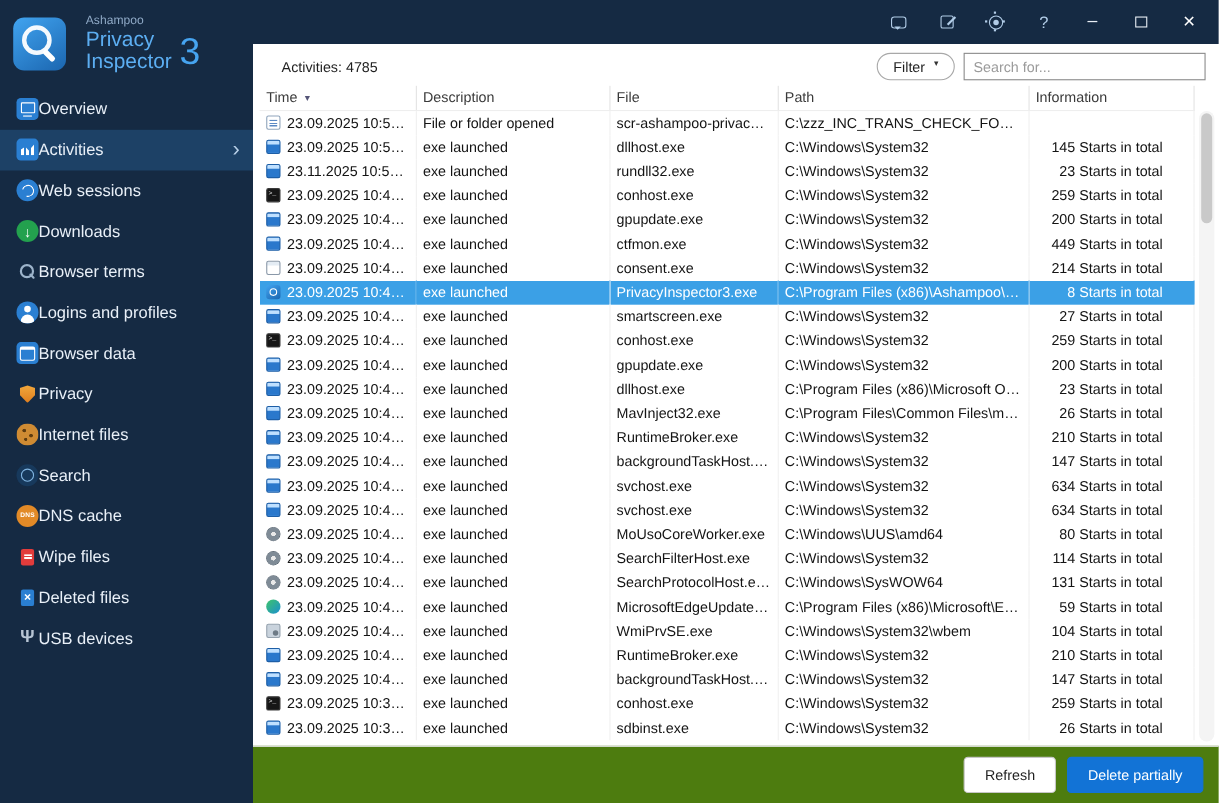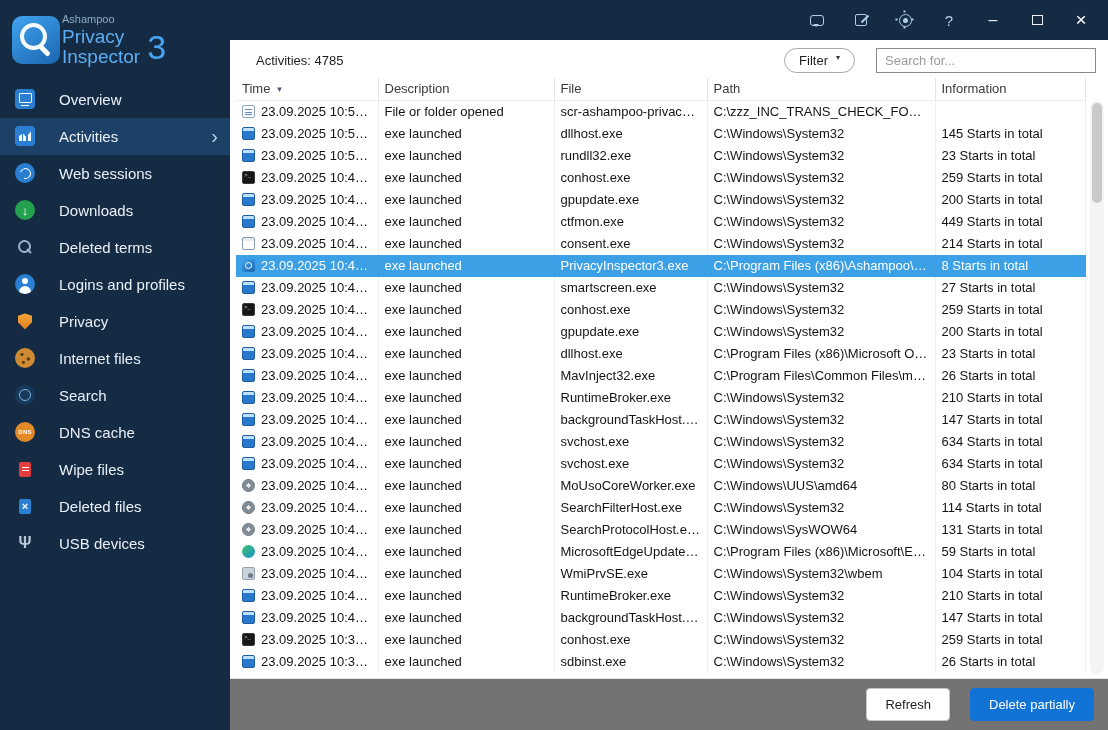--- a/index.html
+++ b/index.html
@@ -3,31 +3,31 @@
 <meta charset="utf-8">
 <style>
   * { box-sizing: border-box; margin: 0; padding: 0; }
   html,body { width:1108px; height:730px; overflow:hidden; }
   body { font-family:"Liberation Sans", sans-serif; background:#fff; }
 
   .app { display:flex; width:1108px; height:730px; }
 
   
   .sidebar { width:230px; flex:none; background:#152a43; color:#e9f0f8; display:flex; flex-direction:column; }
-  .logo { display:flex; align-items:center; gap:2px; padding:13px 8px 14px 12px; }
+  .logo { display:flex; align-items:center; gap:18px; padding:13px 8px 14px 12px; }
   .logo-icon { width:48px; height:48px; border-radius:10px; background:linear-gradient(145deg,#41a4f0,#1b66b0); position:relative; flex:none; }
   .logo-icon::before { content:""; position:absolute; width:19px; height:19px; border:4.5px solid rgba(255,255,255,.95); border-radius:50%; left:8px; top:7px; }
   .logo-icon::after { content:""; position:absolute; width:13px; height:5px; background:#fff; border-radius:2px; transform:rotate(45deg); left:26px; top:32px; }
   .logo-brand { font-size:11px; color:#8fa9c6; margin-bottom:2px; }
   .logo-main { display:flex; align-items:center; gap:7px; }
   .logo-title { font-size:19px; line-height:1.05; color:#5caef2; }
   .logo-version { font-size:34px; color:#46a4f0; line-height:1; }
 
   .menu { flex:1; display:flex; flex-direction:column; }
-  .sb-item { display:flex; align-items:center; gap:24px; height:37px; padding:0 12px 0 15px; font-size:15px; cursor:default; }
+  .sb-item { display:flex; align-items:center; gap:0; height:37px; padding:0 12px 0 15px; font-size:15px; cursor:default; }
   .sb-item.sel { background:#1d4166; }
   .sb-label { white-space:nowrap; }
   .chev { margin-left:auto; color:#b8d0e8; font-size:20px; line-height:1; }
 
   
   .icn { width:20px; height:20px; border-radius:4px; display:inline-flex; align-items:center; justify-content:center; flex:none; position:relative; }
   .i-overview { background:#2a7fd2; }
   .i-overview::before { content:""; width:11px; height:8px; border:1.5px solid #fff; border-radius:1px; margin-top:-2px; }
   .i-overview::after { content:""; position:absolute; bottom:3px; width:8px; height:1.5px; background:#fff; }
   .i-used-objects { background:#2a7fd2; }
@@ -78,54 +78,54 @@
   .i-note::after { content:""; position:absolute; width:10px; height:2px; background:currentColor; transform:rotate(-45deg); right:-4px; top:3px; }
   .i-gear { width:13px; height:13px; border-radius:50%; border:1.8px solid currentColor; position:relative; }
   .i-gear::before { content:""; position:absolute; inset:3px; border-radius:50%; background:currentColor; }
   .i-gear::after { content:""; position:absolute; left:3.5px; top:3.5px; width:3px; height:3px; box-shadow:0 -8px 0 -0.5px currentColor,0 8px 0 -0.5px currentColor,-8px 0 0 -0.5px currentColor,8px 0 0 -0.5px currentColor; }
   .tb-text { font-size:15px; }
   .tb-min { color:#e9eff6; font-size:16px; }
   .i-max { width:11px; height:10px; border:1.5px solid #e9eff6; }
   .tb-close { color:#fff; font-size:19px; }
 
   .content { flex:1; display:flex; flex-direction:column; min-height:0; background:#fff; }
-  .toolbar { height:36px; flex:none; display:flex; align-items:center; padding:4px 12px 0 26px; gap:21px; }
+  .toolbar { height:36px; flex:none; display:flex; align-items:center; padding:4px 12px 0 26px; gap:8px; }
   .count { font-size:13px; color:#1f1f1f; }
   .spacer { flex:1; }
   .filter-btn { display:flex; align-items:flex-start; gap:8px; border:1px solid #a8a8a8; border-radius:13px; background:#fff; padding:4px 14px; font-size:13px; color:#1f1f1f; cursor:default; }
   .filter-caret { font-size:8px; color:#333; }
   .search-input { width:220px; height:25px; border:1px solid #8a8a8a; font-size:13px; padding:0 8px; font-family:"Liberation Sans", sans-serif; color:#222; }
   .search-input::placeholder { color:#9b9b9b; }
 
   .table-area { flex:1; min-height:0; display:flex; padding:2px 4px 0 6px; }
   table { flex:1; border-collapse:collapse; table-layout:fixed; align-self:flex-start; width:calc(100% - 18px); }
   th { text-align:left; font-weight:400; font-size:13px; color:#3a3a3a; padding:3px 6px 4px; border-right:1px solid #e3e3e3; border-bottom:1px solid #eee; white-space:nowrap; height:22px; }
   .sort { font-size:8px; color:#557; margin-left:5px; vertical-align:1px; }
   td { font-size:13px; color:#141414; padding:0 6px; height:22px; white-space:nowrap; overflow:hidden; text-overflow:ellipsis; border-right:1px solid #f0f0f0; }
-  td.c-info { text-align:left; padding-right:28px; }
+  td.c-info { text-align:right; padding-right:28px; }
   tr.sel td { background:#3ba0e6; color:#fff; border-right-color:#3ba0e6; }
 
   .ri { display:inline-block; width:13px; height:13px; margin-right:6px; vertical-align:-2px; border-radius:2px; position:relative; }
   .ri-win { background:linear-gradient(to bottom,#bfe0ff 0 3px,#2a78cc 3px); border:0.5px solid #1d5ea6; }
   .ri-con { background:#161616; border:1px solid #3a3a3a; }
   .ri-con::after { content:">_"; position:absolute; left:1px; top:0; color:#ddd; font-size:6px; font-family:"Liberation Mono", monospace; }
   .ri-doc { background:#fff; border:1px solid #8fa4bb; }
   .ri-doc::after { content:""; position:absolute; left:2px; top:3px; width:7px; height:6px; background:linear-gradient(#5b89c4 0 1px,transparent 1px 2.5px,#5b89c4 2.5px 3.5px,transparent 3.5px 5px,#5b89c4 5px 6px); }
   .ri-outline { background:linear-gradient(to bottom,#e4ecf4 0 3px,#fff 3px); border:1px solid #8a98a8; }
   .ri-app { background:linear-gradient(145deg,#41a4f0,#1b66b0); border-radius:3px; }
   .ri-app::after { content:""; position:absolute; left:3px; top:2.5px; width:5px; height:5px; border:1.6px solid #fff; border-radius:50%; }
   .ri-gear { border-radius:50%; background:radial-gradient(circle at 50% 50%,#e9e9e9 0 2px,#7f8b96 2.2px 6px,#5f6b76 6px); }
   .ri-edge { border-radius:50%; background:linear-gradient(135deg,#3ec46a,#1b8fd0); }
   .ri-wmi { background:#c9d3dd; border:1px solid #95a2ae; }
   .ri-wmi::after { content:""; position:absolute; right:1px; bottom:1px; width:5px; height:5px; border-radius:50%; background:#6d7a86; }
 
   .scrollbar { width:14px; flex:none; margin-left:4px; background:#f4f4f4; border-radius:7px; position:relative; align-self:stretch; margin-top:23px; margin-bottom:4px; }
   .thumb { position:absolute; left:2px; top:2px; width:10px; height:100px; background:#c9c9c9; border-radius:5px; }
 
-  .footer { height:52px; flex:none; border-top:1px solid #e2e2e2; background:#737373; display:flex; align-items:center; justify-content:flex-end; gap:20px; padding-right:14px; }
+  .footer { height:52px; flex:none; border-top:1px solid #e2e2e2; background:#4d7c0f; display:flex; align-items:center; justify-content:flex-end; gap:10px; padding-right:14px; }
   .btn { font-size:13px; border-radius:4px; padding:8px 18px; font-family:"Liberation Sans", sans-serif; cursor:default; }
   .btn-refresh { background:#fff; border:1px solid #c6c6c6; color:#1f1f1f; }
   .btn-delete { background:#1273d6; border:1px solid #1273d6; color:#fff;text-align:center; }
 </style>
 </head>
 <body>
 
 <div class="app">
 
   <div class="sidebar">
@@ -155,25 +155,29 @@
         <div class="sb-item">
           <span class="icn i-web-sessions"></span>
           <span class="sb-label">Web sessions</span>
         </div>
         <div class="sb-item">
           <span class="icn i-downloads"></span>
           <span class="sb-label">Downloads</span>
         </div>
         <div class="sb-item">
           <span class="icn i-search-terms"></span>
-          <span class="sb-label">Deleted terms</span>
+          <span class="sb-label">Browser terms</span>
         </div>
         <div class="sb-item">
           <span class="icn i-logins-and-profiles"></span>
           <span class="sb-label">Logins and profiles</span>
+        </div>
+        <div class="sb-item">
+          <span class="icn i-browser-data"></span>
+          <span class="sb-label">Browser data</span>
         </div>
         <div class="sb-item">
           <span class="icn i-privacy"></span>
           <span class="sb-label">Privacy</span>
         </div>
         <div class="sb-item">
           <span class="icn i-internet-traces"></span>
           <span class="sb-label">Internet files</span>
         </div>
         <div class="sb-item">
@@ -256,21 +260,21 @@
                 <td class="c-info"></td>
               </tr>
               <tr>
                 <td class="c-time"><span class="ri ri-win"></span><span>23.09.2025 10:50:04</span></td>
                 <td class="c-desc">exe launched</td>
                 <td class="c-file">dllhost.exe</td>
                 <td class="c-path">C:\Windows\System32</td>
                 <td class="c-info">145 Starts in total</td>
               </tr>
               <tr>
-                <td class="c-time"><span class="ri ri-win"></span><span>23.09.2025 10:50:02</span></td>
+                <td class="c-time"><span class="ri ri-win"></span><span>23.11.2025 10:50:02</span></td>
                 <td class="c-desc">exe launched</td>
                 <td class="c-file">rundll32.exe</td>
                 <td class="c-path">C:\Windows\System32</td>
                 <td class="c-info">23 Starts in total</td>
               </tr>
               <tr>
                 <td class="c-time"><span class="ri ri-con"></span><span>23.09.2025 10:48:58</span></td>
                 <td class="c-desc">exe launched</td>
                 <td class="c-file">conhost.exe</td>
                 <td class="c-path">C:\Windows\System32</td>

